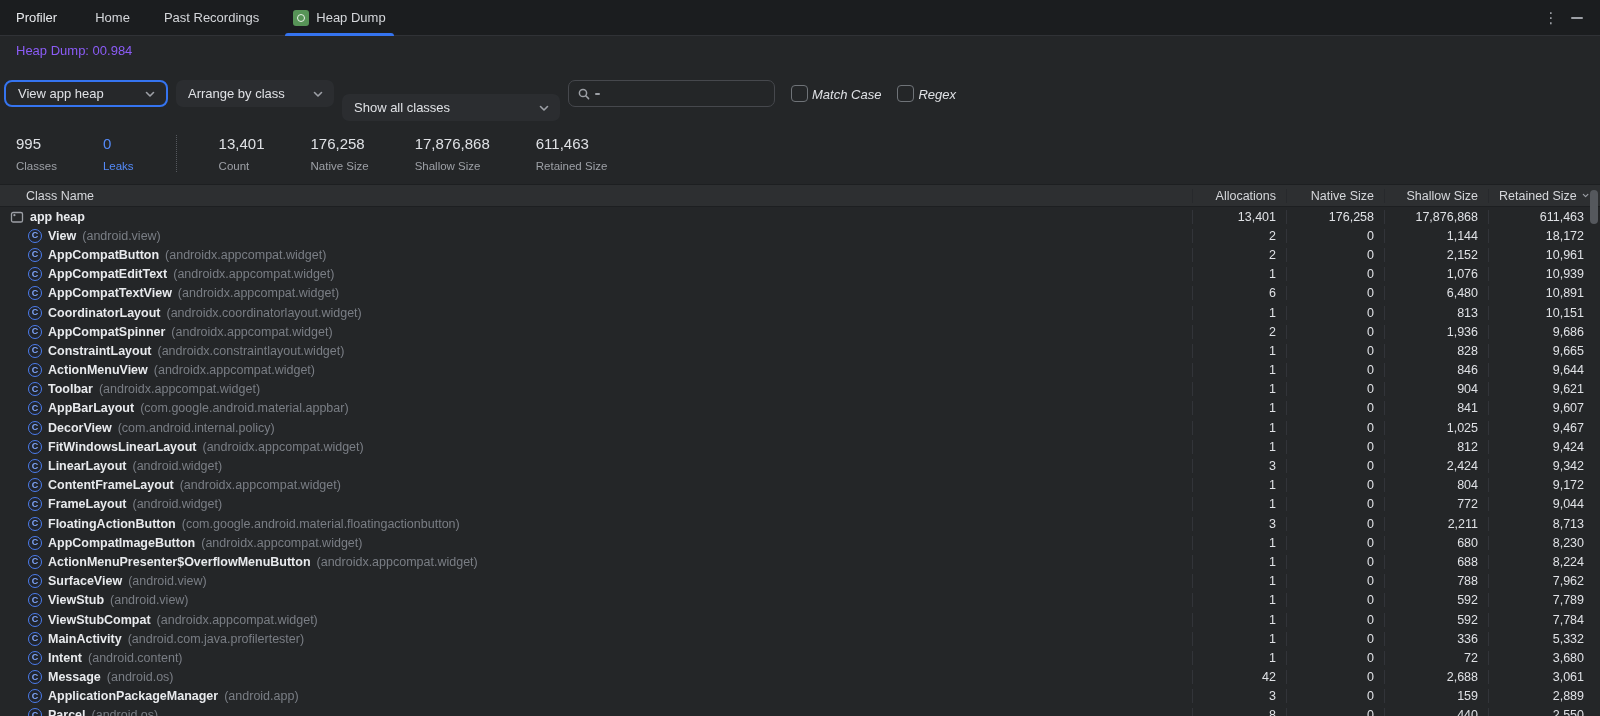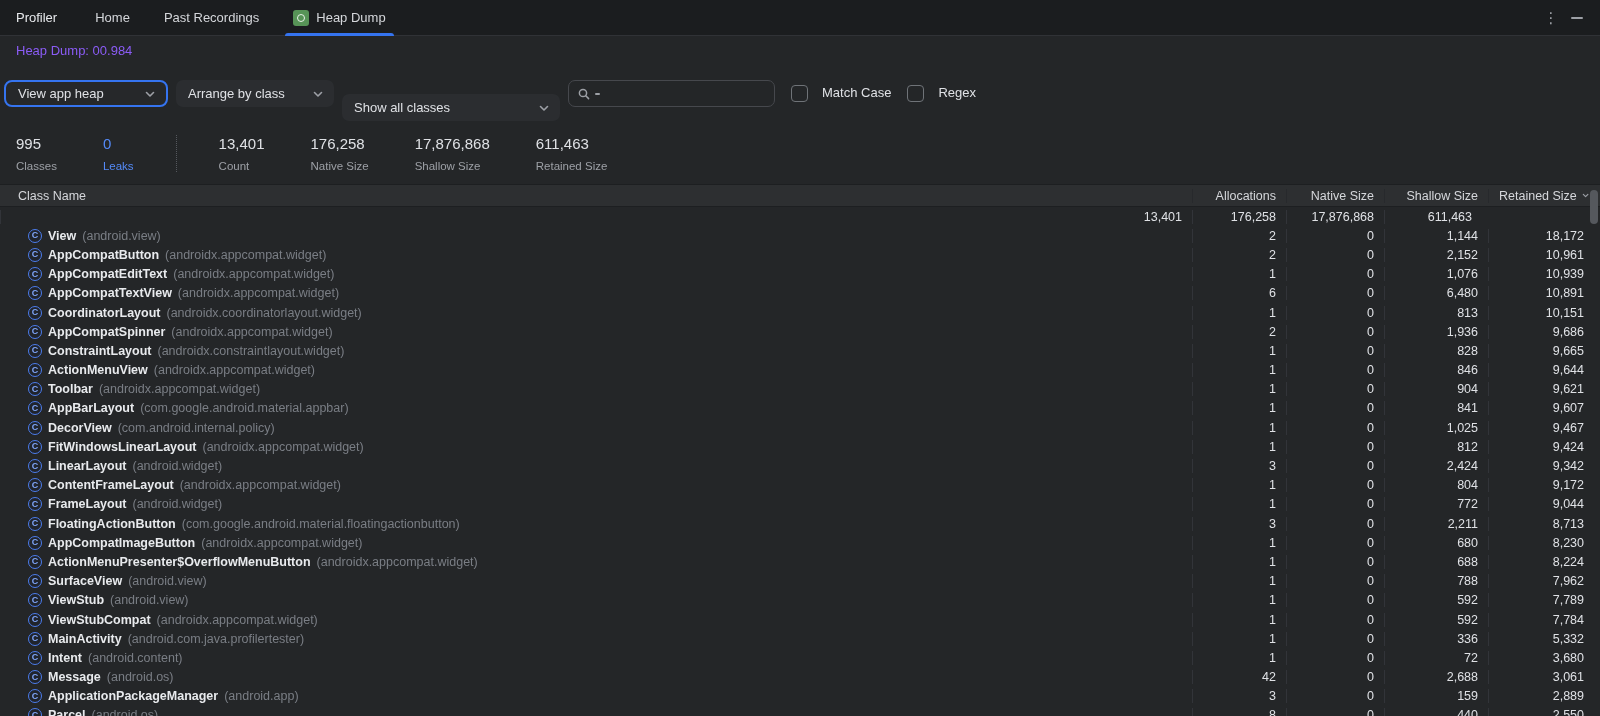--- a/index.html
+++ b/index.html
@@ -53,42 +53,42 @@
   .searchbox {
     width:207px; height:27px; border:1px solid #46484d; border-radius:7px;
     display:flex; align-items:center; padding:0 8px; gap:4px; background:#242628;
   }
   .searchbox svg { flex:0 0 auto; }
   .searchbox input {
     flex:1; background:transparent; border:none; outline:none; color:#dfe1e5;
     font:13px "Liberation Sans","DejaVu Sans",sans-serif; min-width:0;
   }
   .search-caret { width:5px; height:2px; background:#9da0a6; border-radius:1px; }
-  .checkwrap { display:flex; align-items:flex-start; gap:14px; margin-left:8px; }
+  .checkwrap { display:flex; align-items:flex-end; gap:4px; margin-left:8px;font-style:italic; }
   .checkbox { width:17px; height:17px; border:1.5px solid #6f7378; border-radius:4px; background:transparent; }
   .checklabel { color:#dfe1e5; font-size:13px; }
 
   
   .stats { display:flex; align-items:flex-start; padding:10px 16px 12px 16px;gap:16px; }
   .stat { margin-right:30px; }
   .stat .val { font-size:15px; color:#dfe1e5; line-height:17px; }
   .stat .cap { font-size:11.5px; color:#9da0a6; margin-top:8px; }
   .stat.accent .val, .stat.accent .cap { color:#548af7; }
   .stat-divider { border-left:1px dotted #55585e; align-self:stretch; margin:0 26px 0 -4px; }
 
   
   .table { flex:1; display:flex; flex-direction:column; position:relative; overflow:hidden; }
   .grid-row { display:grid; grid-template-columns:1fr 94px 98px 104px 112px; }
   .thead {
     height:23px; background:#2d2f31; border-top:1px solid #1d1f21; border-bottom:1px solid #1d1f21;
     align-items:center; font-size:12.5px; color:#d5d7db;
   }
   .thead .hc { padding:0 10px; white-space:nowrap; overflow:hidden; }
   .thead .hc.num { border-left:1px solid #27292c; display:flex; justify-content:flex-end; align-items:center; gap:4px; }
-  .thead .hc.first { padding-left:18px; }
+  .thead .hc.first { padding-left:18px;margin-left:8px; }
   .sort-chev { width:11px; height:11px; }
   .sort-chev path { stroke:#9da0a6; stroke-width:1.5; fill:none; stroke-linecap:round; stroke-linejoin:round; }
 
   .tbody { flex:1; overflow:hidden; position:relative; }
   .trow { height:19.2px; align-items:center; font-size:12.5px; }
   .trow .cell { white-space:nowrap; overflow:hidden; }
   .trow .namecell { display:flex; align-items:center; gap:6px; padding-left:10px; }
   .trow .namecell.indent { padding-left:28px; }
   .trow .num { text-align:right; padding-right:10px; border-left:1px solid #323439; color:#dfe1e5;
                font-variant-numeric:tabular-nums; }
@@ -225,20 +225,28 @@
         </div>
       <div class="hc num">
         <span>Retained Size</span>
         <svg class="sort-chev" viewBox="0 0 12 12">
             <path d="M3 4.5 L6 7.5 L9 4.5"></path>
           </svg>
       </div>
     </div>
     <div class="tbody" id="tbody">
     <div class="trow grid-row">
+      <div class="cell namecell">
+        <svg class="icon-heap" viewBox="0 0 14 14">
+              <rect x="1.5" y="2.5" width="11" height="9.5" rx="1.6"></rect>
+              <circle cx="4.4" cy="5.2" r="1.1"></circle>
+            </svg>
+        <span class="cls-name">app heap</span>
+        <span class="pkg"></span>
+      </div>
       <div class="cell num">13,401</div>
       <div class="cell num">176,258</div>
       <div class="cell num">17,876,868</div>
       <div class="cell num last">611,463</div>
     </div>
 
     <div class="trow grid-row">
       <div class="cell namecell indent">
         <span class="icon-class">C</span>
         <span class="cls-name">View</span>

